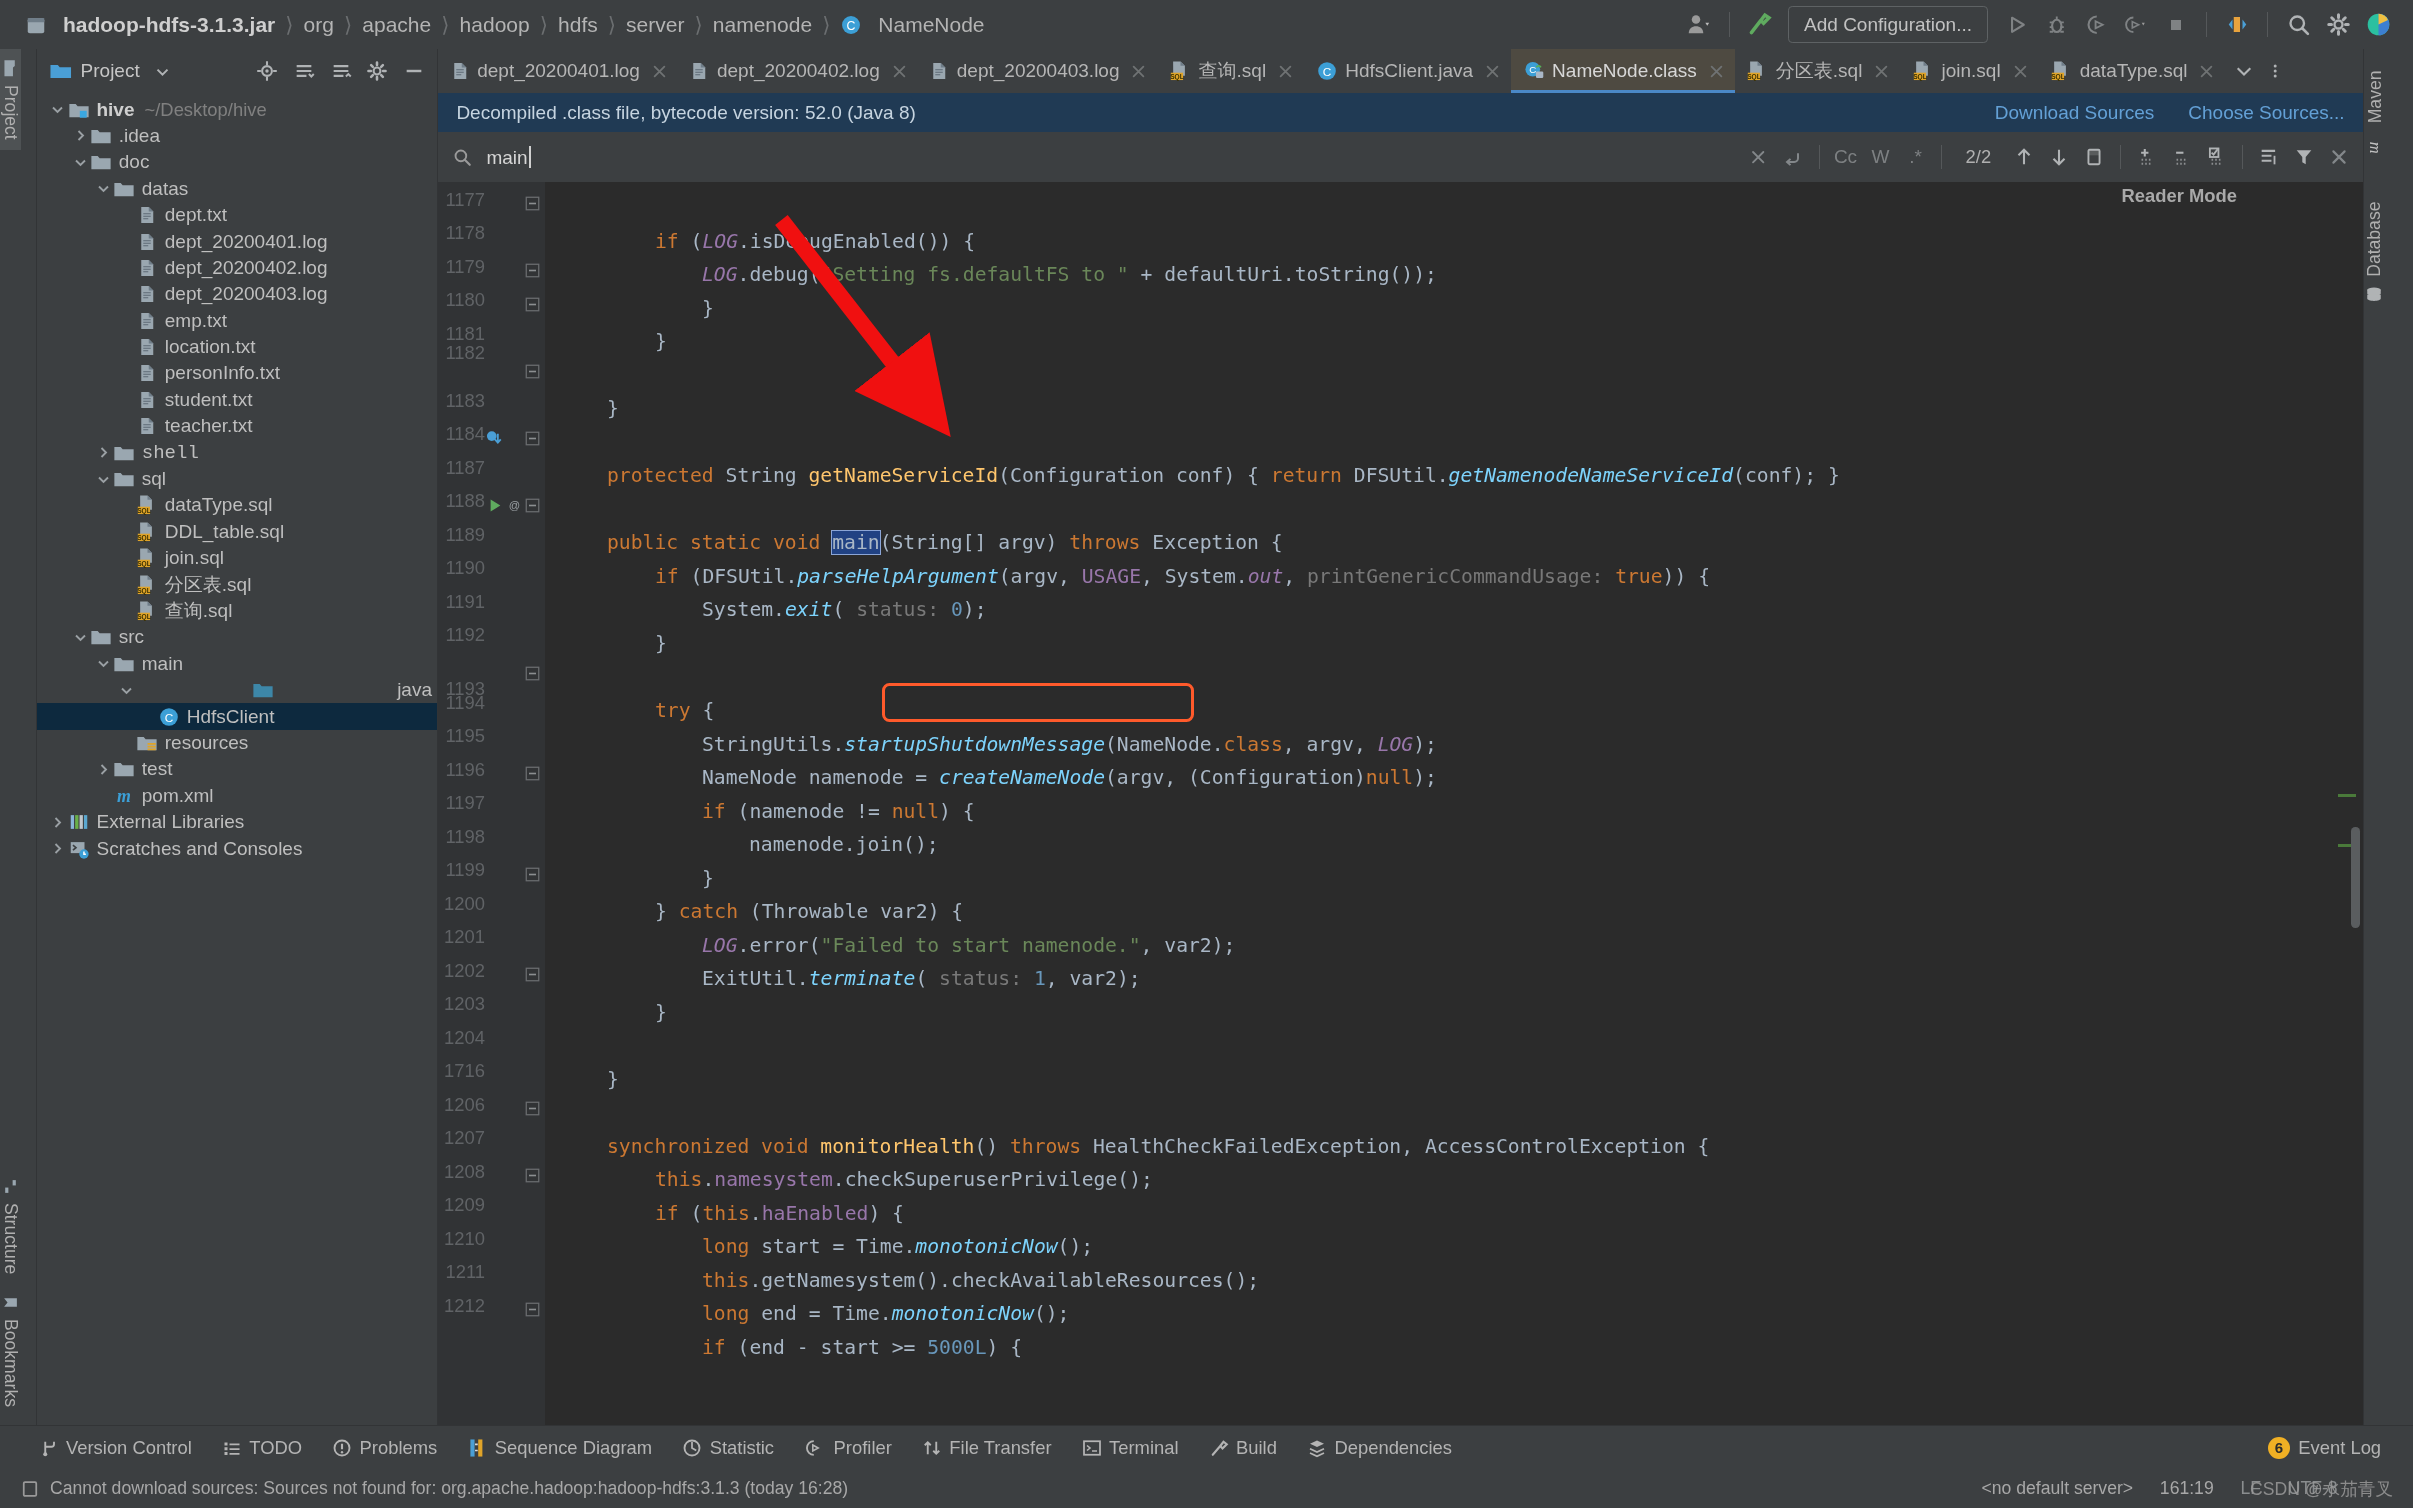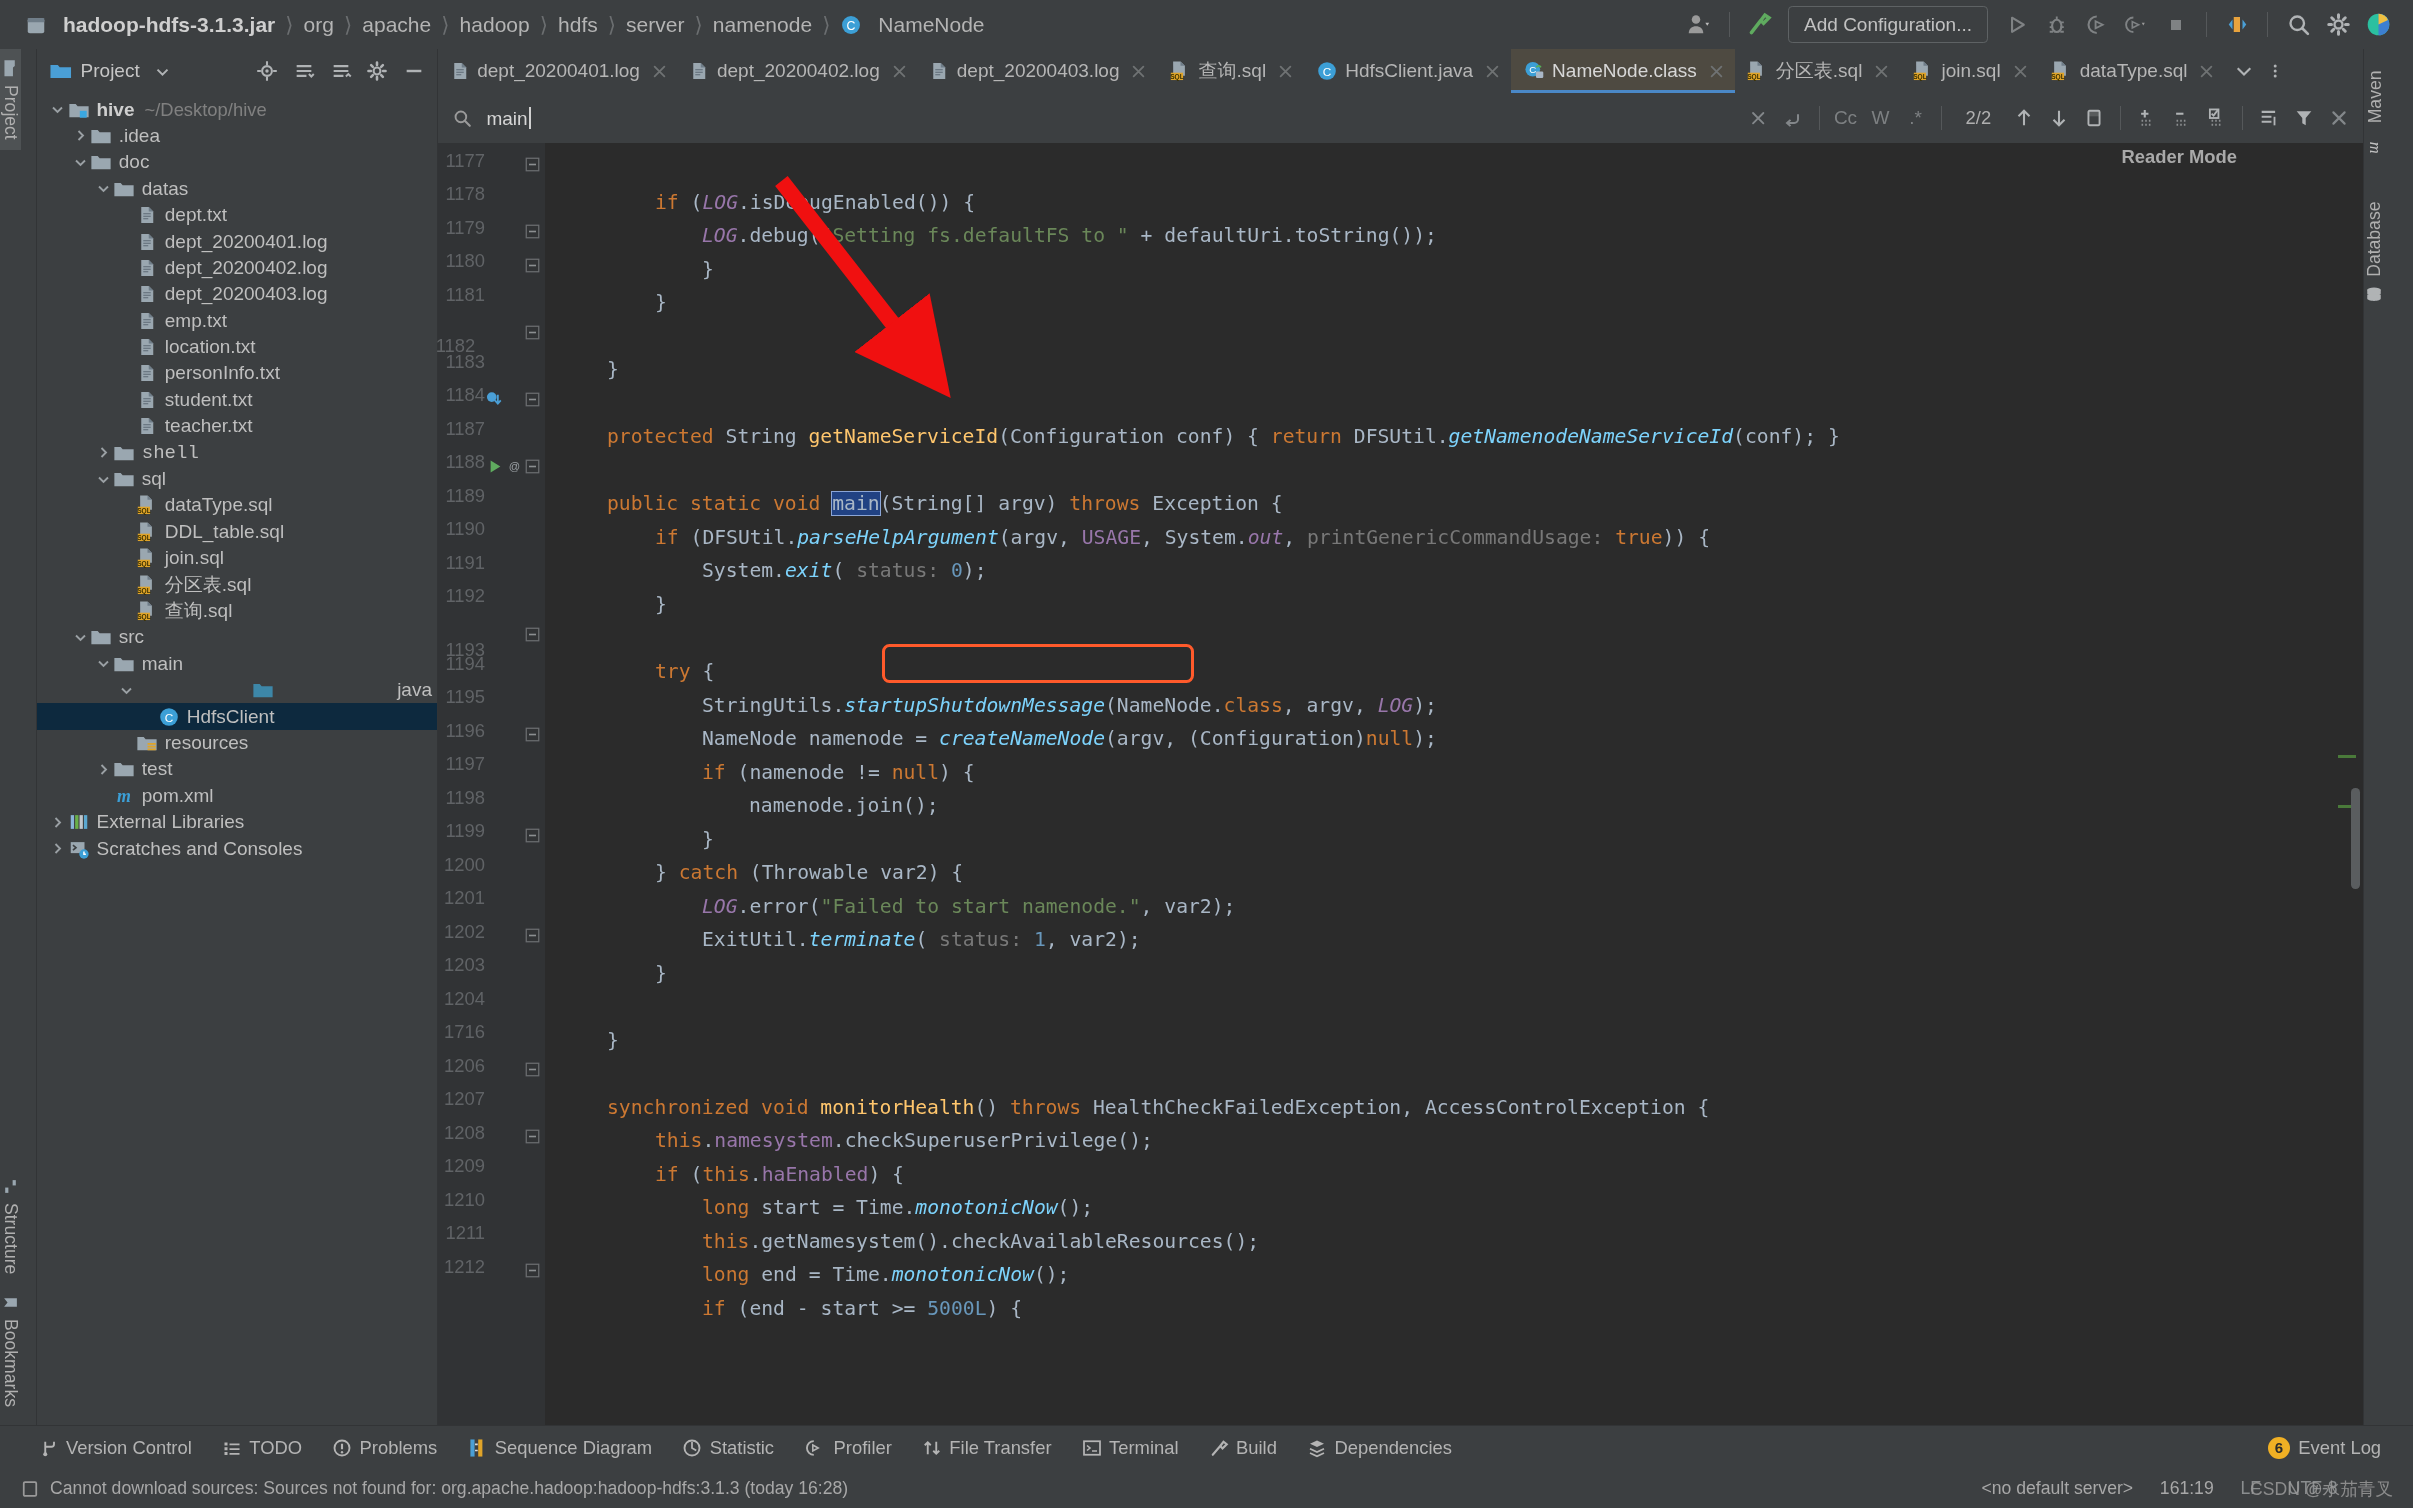--- a/index.html
+++ b/index.html
@@ -857,20 +857,26 @@
             <span style="padding:0 8.4px">
               <svg width="18.4" height="20" viewBox="0 0 8 20">
                 <circle cx="4" cy="5" r="1.5" fill="#b0b3b5"></circle>
                 <circle cx="4" cy="10" r="1.5" fill="#b0b3b5"></circle>
                 <circle cx="4" cy="15" r="1.5" fill="#b0b3b5"></circle>
               </svg>
             </span>
           </div>
         </div>
 
+      <div class="banner">
+        <span>Decompiled .class file, bytecode version: 52.0 (Java 8)</span>
+        <span class="sp"></span>
+        <span class="blink">Download Sources</span>
+        <span class="blink">Choose Sources...</span>
+      </div>
 
       <div class="searchbar">
         <div class="sfield">
           <span class="sicon">
             <svg width="20" height="20" viewBox="0 0 18 18">
                 <circle cx="8" cy="8" r="4.8" fill="none" stroke="#9a9a9a" stroke-width="1.7"></circle>
                 <path d="M11.5 11.5 L16 16" stroke="#9a9a9a" stroke-width="1.9" stroke-linecap="round"></path>
               </svg>
           </span>
           <span class="sinput"><span>main</span><span class="caret"></span></span>
@@ -967,21 +973,21 @@
               </svg>
             </div>
             <div class="lnum" style="top: 107px;">1180</div>
             <div class="gmark" style="left: 87px; top: 115px;">
               <svg width="15" height="15" viewBox="0 0 12 12">
                 <rect x="1" y="1" width="10" height="10" fill="none" stroke="#6b6e70" stroke-width="1"></rect>
                 <path d="M3.2 6h5.6" stroke="#8b8e90" stroke-width="1.3"></path>
               </svg>
             </div>
             <div class="lnum" style="top: 141px;">1181</div>
-            <div class="lnum" style="top: 192px; text-align: center;">1182</div>
+            <div class="lnum" style="top: 160px;">1182</div>
             <div class="gmark" style="left: 87px; top: 182px;">
               <svg width="15" height="15" viewBox="0 0 12 12">
                 <rect x="1" y="1" width="10" height="10" fill="none" stroke="#6b6e70" stroke-width="1"></rect>
                 <path d="M3.2 6h5.6" stroke="#8b8e90" stroke-width="1.3"></path>
               </svg>
             </div>
             <div class="lnum" style="top: 208px;">1183</div>
             <div class="lnum" style="top: 241px;">1184</div>
             <div class="gmark" style="left: 87px; top: 249px;">
               <svg width="15" height="15" viewBox="0 0 12 12">

